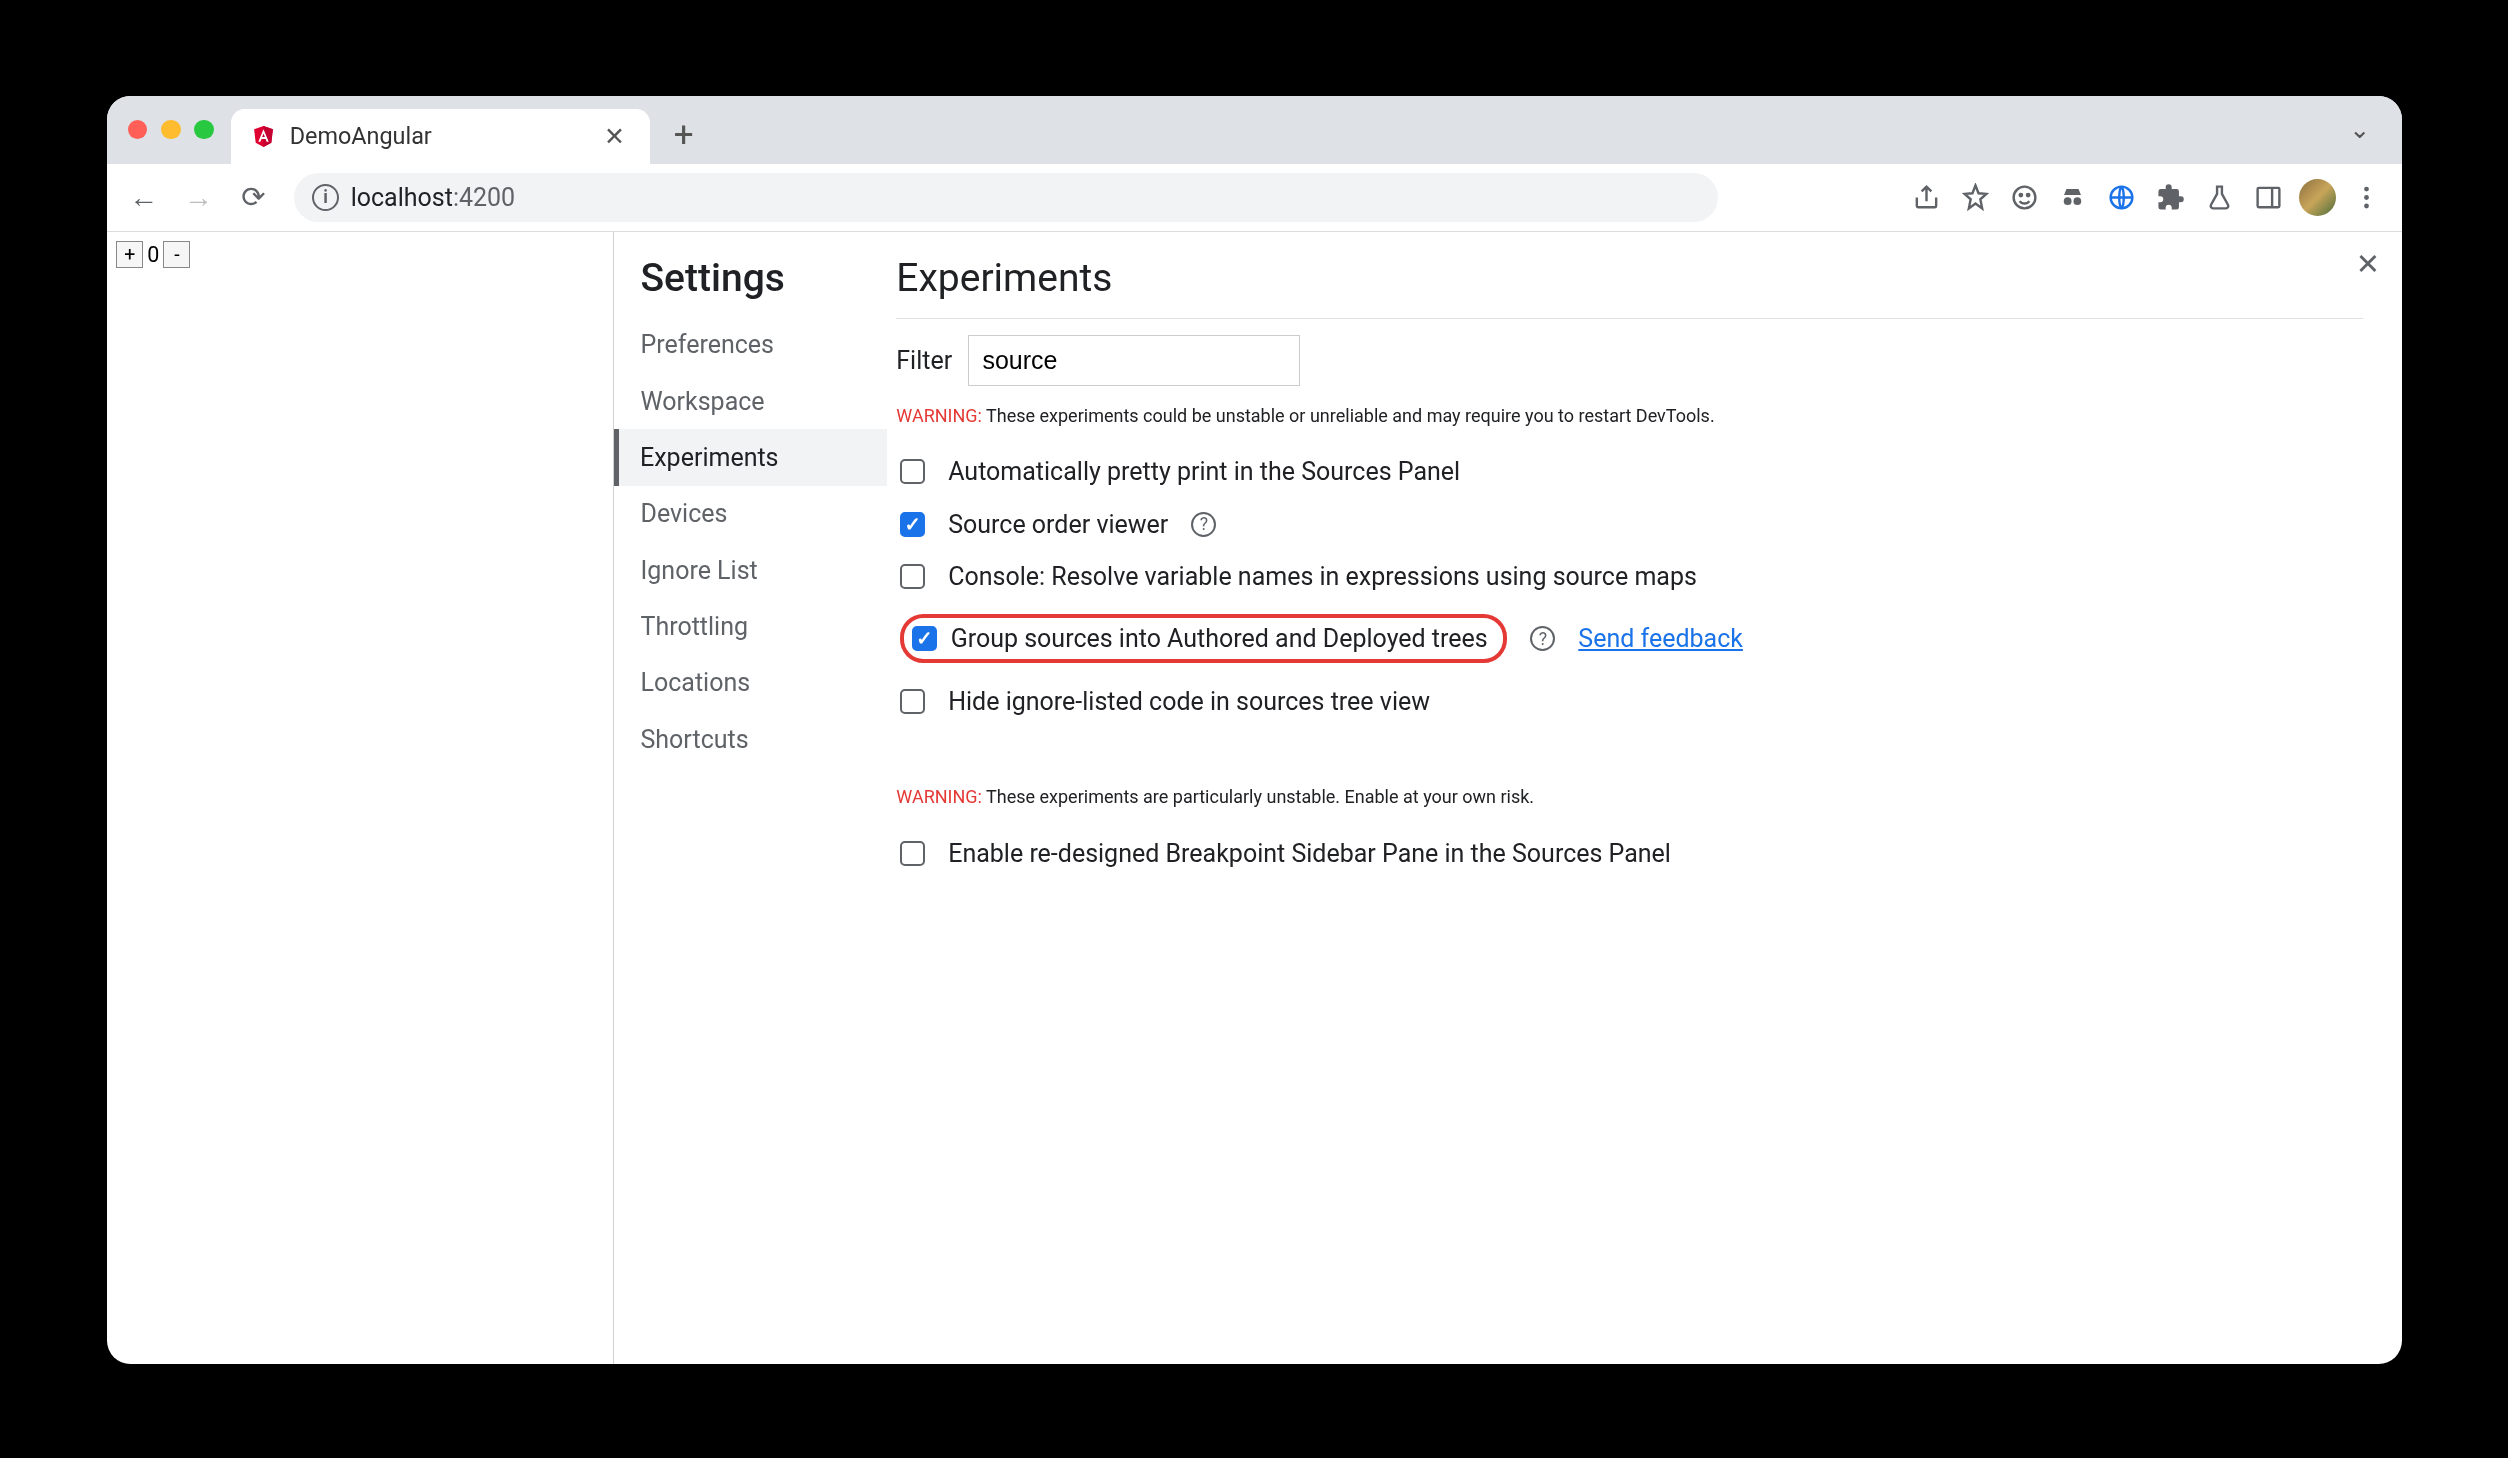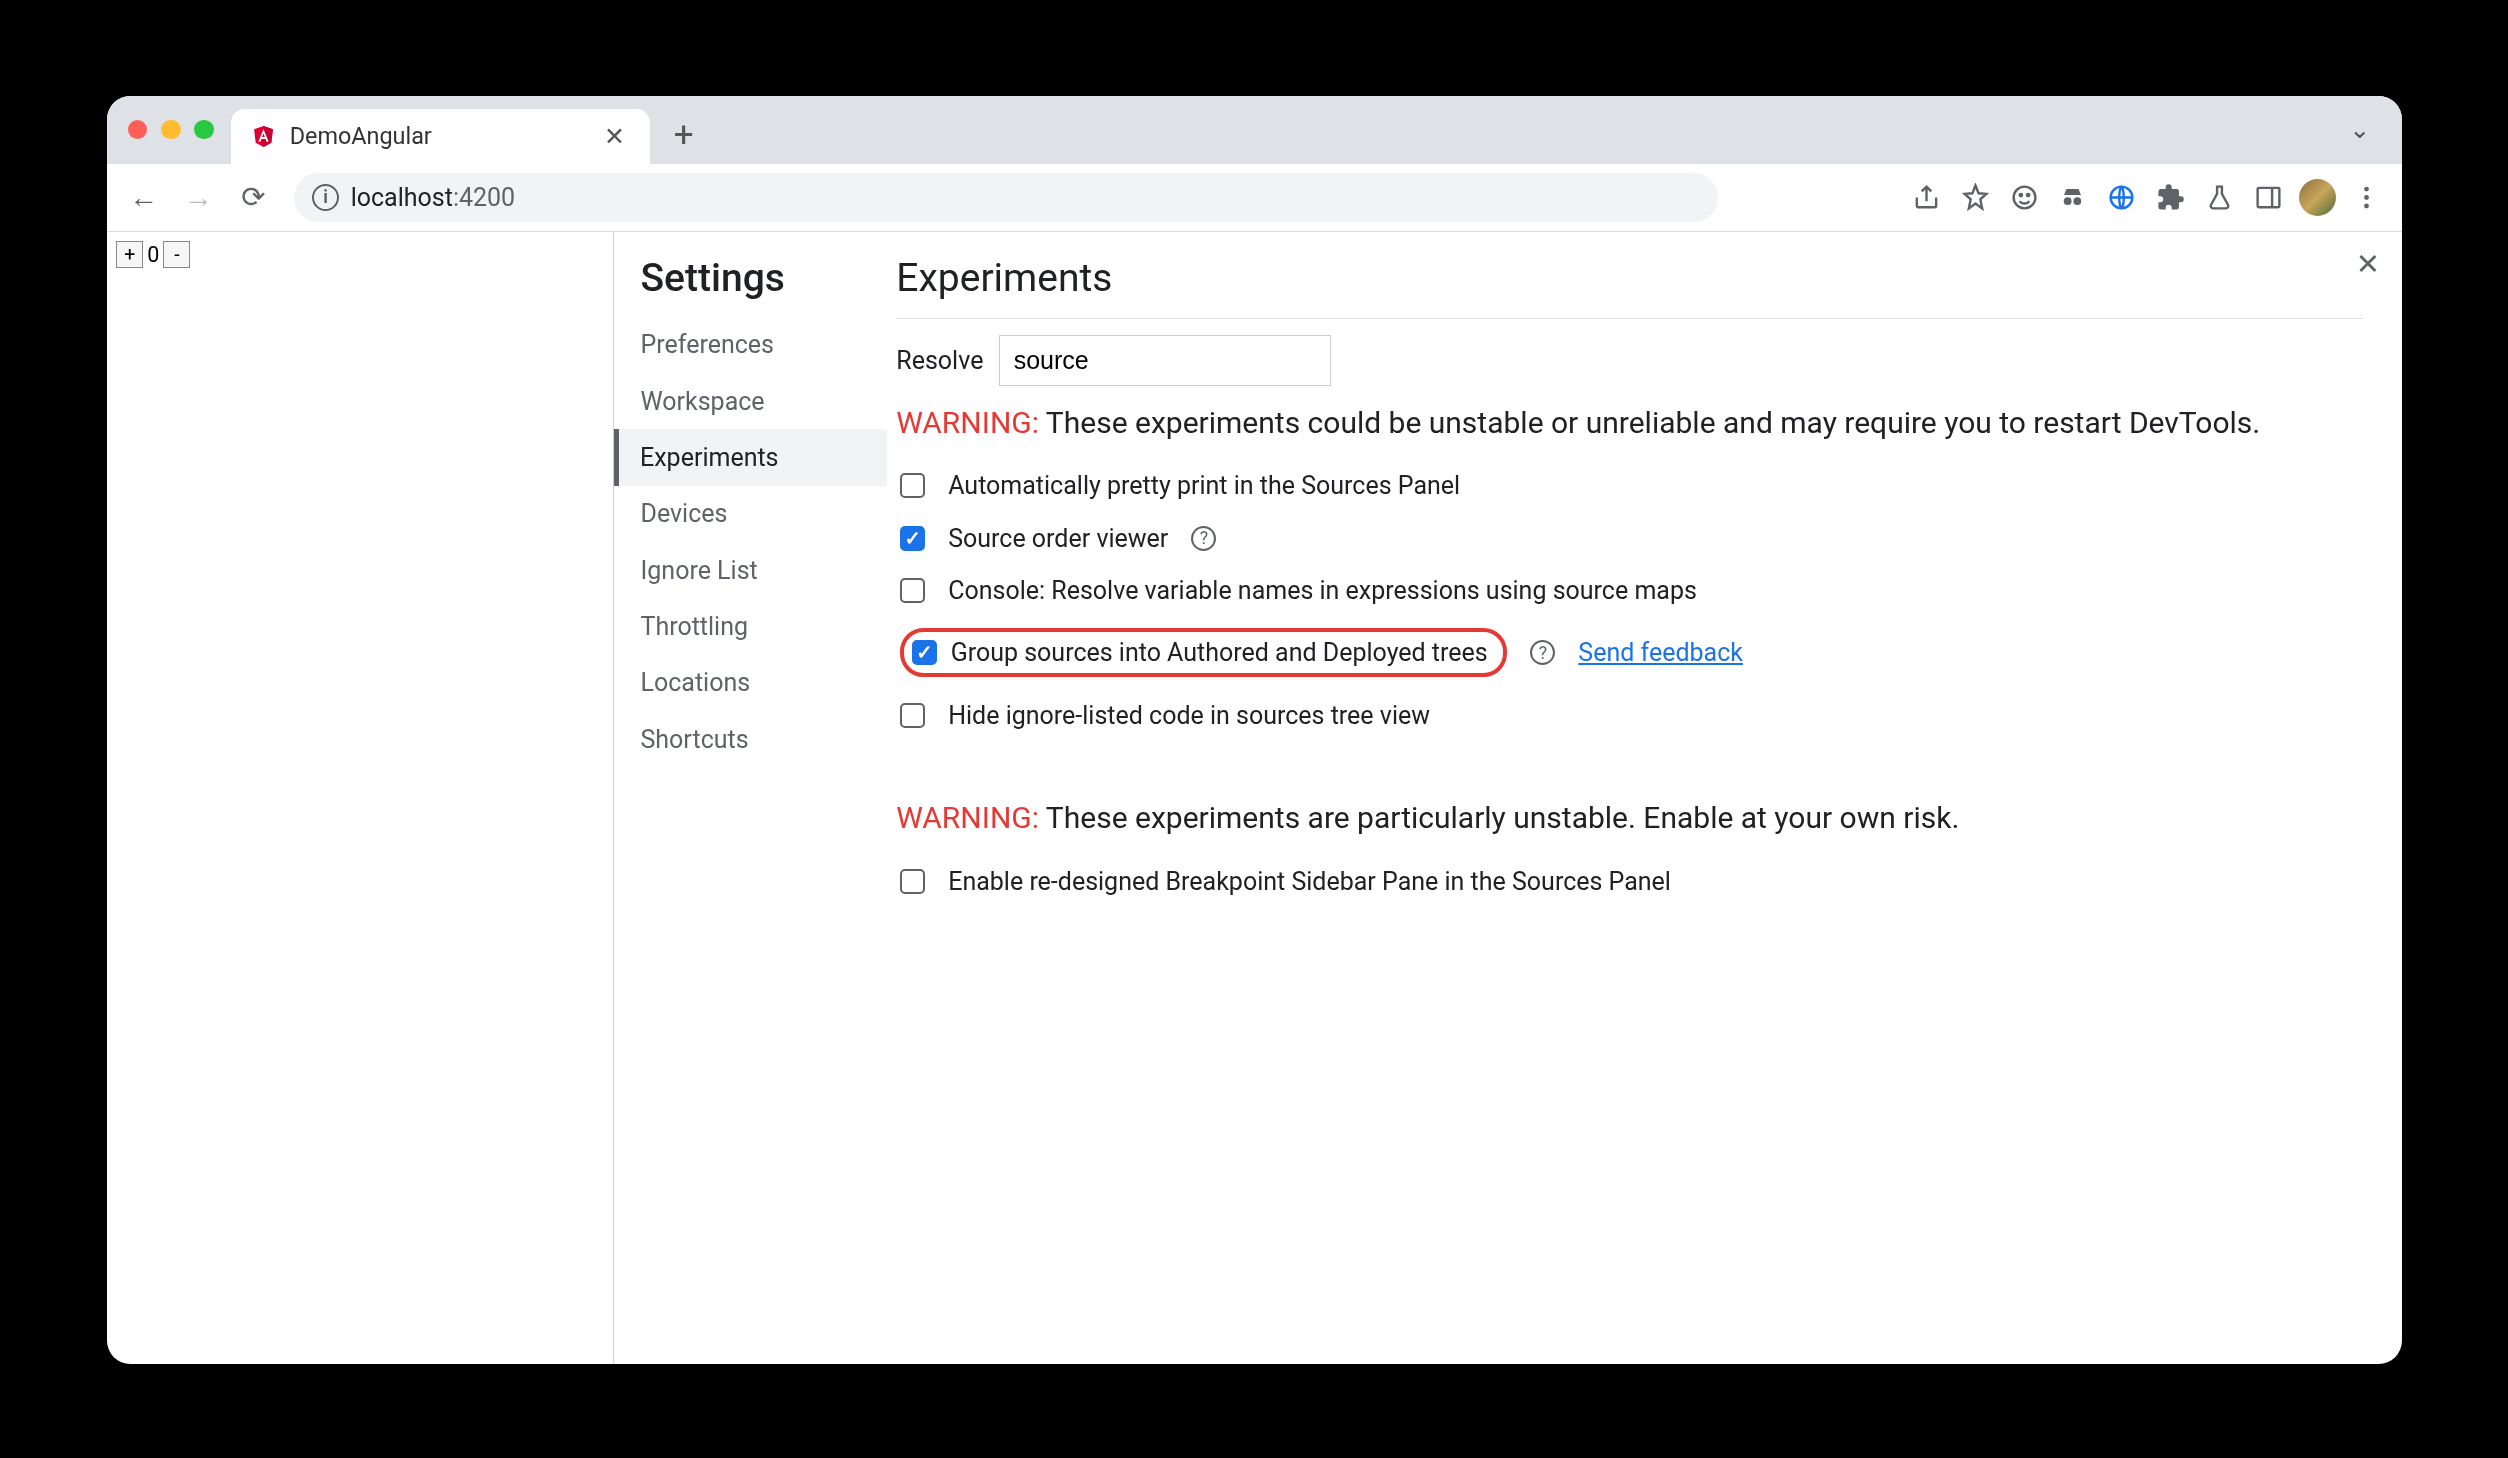--- a/index.html
+++ b/index.html
@@ -194,21 +194,21 @@
   }
   .filter-row label { font-size: 25px; color: #202124; }
   .filter-row input {
     border: 1px solid #ccc;
     padding: 9.8px 13.7px;
     font-size: 25px;
     width: 332px;
     outline: none;
   }
   .warning-text {
-    font-size: 30px;
+    font-size: 18px;
     margin: 13.7px 0 19.5px;
     color: #202124;
   }
   .warning-text .wlabel { color: #e53935; }
   .exp-row {
     display: flex; align-items: center; gap: 23px;
     padding: 11.7px 3.9px;
     font-size: 25px;
     color: #202124;
   }
@@ -376,21 +376,21 @@
             <div class="nav-item">Throttling</div>
             <div class="nav-item">Locations</div>
             <div class="nav-item">Shortcuts</div>
           </div>
       </div>
 
       <div class="settings-main">
         <h2>Experiments</h2>
 
         <div class="filter-row">
-          <label>Resolve</label>
+          <label>Filter</label>
           <input type="text" value="source" style="">
         </div>
 
         <div class="warning-text">
           <span class="wlabel">WARNING:</span><span> These experiments could be unstable or unreliable and may require you to restart DevTools.</span>
         </div>
 
         <div id="experiments-list-1">
             <div class="exp-row">
               <span class="cbox"></span>

